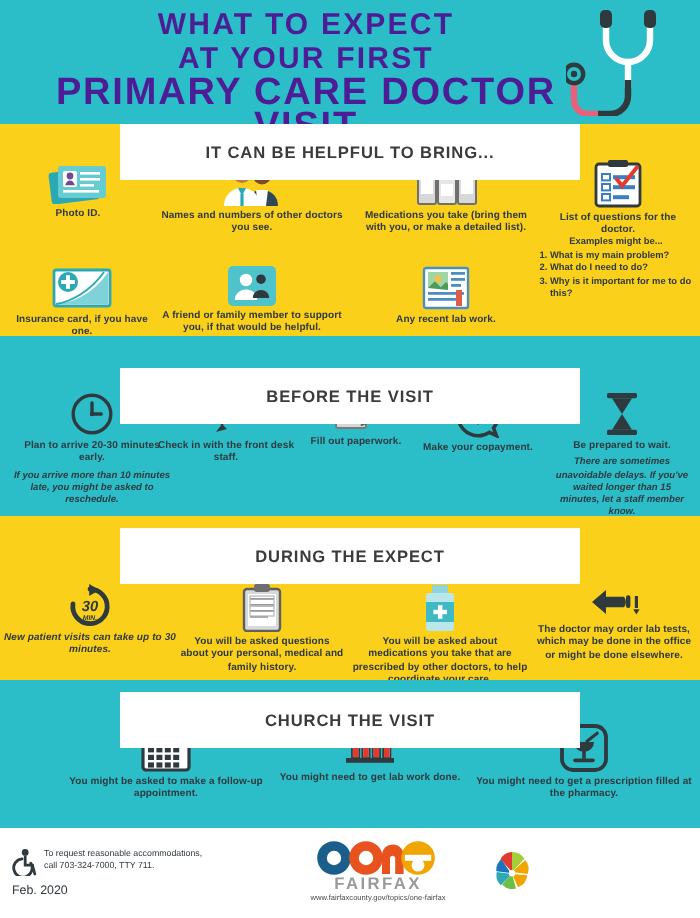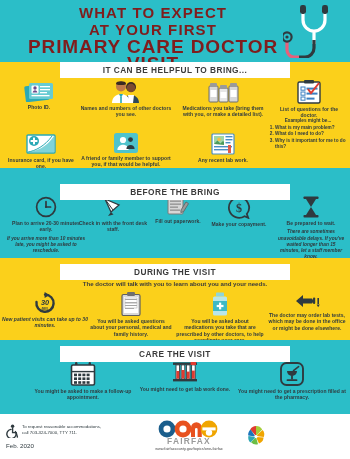--- a/index.html
+++ b/index.html
@@ -20,36 +20,36 @@
   #sec-bring{top:62px;height:106px;}
   #sec-before{top:168px;height:90px;}
   #sec-during{top:258px;height:82px;}
   #sec-after{top:340px;height:74px;}
   #footer{top:414px;height:45px;background:#ffffff;}
 
   
   .hero-title{
     position:absolute;left:8px;top:4px;width:290px;
     text-align:center;
-    color:#7f1d1d;
+    color:#4c1d95;
     font-weight:bold;
     letter-spacing:1.1px;
     line-height:17px;
     font-size:15px;
     text-transform:uppercase;
   }
   .hero-title .l1{display:block;}
   .hero-title .l2{display:block;}
   .hero-title .l3{display:block;font-size:19px;letter-spacing:0.9px;}
 
   .stetho{position:absolute;right:5px;top:2px;width:62px;height:56px;}
 
   
   .ribbon{
-    position:absolute;left:60px;width:230px;height:16px;
+    position:absolute;left:60px;width:230px;height:28px;
     background:#ffffff;
     display:flex;align-items:center;justify-content:center;
     color:#3B3B3B;font-weight:bold;font-size:8.3px;letter-spacing:0.45px;
     z-index:6;
   }
   #ribbon-bring{top:62px;}
   #ribbon-before{top:184px;}
   #ribbon-during{top:264px;}
   #ribbon-after{top:346px;}
 
@@ -253,21 +253,21 @@
       <rect x="15.5" y="6" width="7" height="1.4" fill="#4a8fc4"></rect>
       <rect x="15.5" y="9" width="5" height="1.4" fill="#4a8fc4"></rect>
       <rect x="4" y="13" width="18" height="1.4" fill="#4a8fc4"></rect>
       <rect x="4" y="16" width="14" height="1.4" fill="#4a8fc4"></rect>
       <rect x="18" y="12" width="3" height="8" fill="#e05b4a"></rect>
     </svg>
     <div class="cap">Any recent lab work.</div>
   </div>
 
   <div class="band band-teal" id="sec-before"></div>
-  <div class="ribbon" id="ribbon-before">BEFORE THE BRING</div>
+  <div class="ribbon" id="ribbon-before">BEFORE THE VISIT</div>
 
   <div class="col" id="f1">
     <svg class="icon" width="22" height="22" viewBox="0 0 22 22">
       <circle cx="11" cy="11" r="9.4" fill="none" stroke="#2F3A3F" stroke-width="1.7"></circle>
       <path d="M11 5.5 V11 H15.6" fill="none" stroke="#2F3A3F" stroke-width="1.7" stroke-linecap="round"></path>
       <circle cx="11" cy="11" r="1.1" fill="#2F3A3F"></circle>
     </svg>
     <div class="cap">Plan to arrive 20-30 minutes early.</div>
     <div class="note">If you arrive more than 10 minutes late, you might be asked to reschedule.</div>
   </div>
@@ -306,21 +306,21 @@
       <rect x="1.5" y="0.5" width="15" height="2.6" rx="0.8" fill="#2F3A3F"></rect>
       <rect x="1.5" y="18.9" width="15" height="2.6" rx="0.8" fill="#2F3A3F"></rect>
       <path d="M4 3.1 h10 l-5 7.9 z" fill="#2F3A3F"></path>
       <path d="M4 18.9 h10 l-5 -7.9 z" fill="#2F3A3F"></path>
     </svg>
     <div class="cap">Be prepared to wait.</div>
     <div class="note">There are sometimes unavoidable delays. If you've waited longer than 15 minutes, let a staff member know.</div>
   </div>
 
   <div class="band band-yellow" id="sec-during"></div>
-  <div class="ribbon" id="ribbon-during">DURING THE VISIT</div>
+  <div class="ribbon" id="ribbon-during">DURING THE EXPECT</div>
   <div class="subline" id="during-sub">The doctor will talk with you to learn about you and your needs.</div>
 
   <div class="col" id="d1">
     <svg class="icon" width="24" height="22" viewBox="0 0 24 22">
       <path d="M12 2.6 a8.6 8.6 0 1 1 -8.5 7.3" fill="none" stroke="#2F3A3F" stroke-width="2.4" stroke-linecap="round"></path>
       <path d="M11.6 0 L16.6 3 L11.6 6 Z" fill="#2F3A3F"></path>
       <text x="12" y="13.4" font-family="Liberation Sans, sans-serif" font-size="7.4" font-weight="bold" fill="#2F3A3F" text-anchor="middle">30</text>
       <text x="12" y="18" font-family="Liberation Sans, sans-serif" font-size="3.4" font-weight="bold" fill="#2F3A3F" text-anchor="middle">MIN.</text>
     </svg>
     <div class="cap">New patient visits can take up to 30 minutes.</div>
@@ -356,21 +356,21 @@
     <svg class="icon" width="26" height="18" viewBox="0 0 26 18">
       <path d="M2 9 L9 3 V6.4 h9 a4 4 0 0 1 0 5.2 h-9 V15 Z" fill="#2F3A3F"></path>
       <rect x="19" y="5.6" width="2.2" height="6.4" rx="1" fill="#2F3A3F"></rect>
       <path d="M22.6 12.6 l1.6 2.6 l1.6-2.6 z" fill="#2F3A3F"></path>
       <rect x="23.4" y="6" width="1.6" height="6" fill="#2F3A3F"></rect>
     </svg>
     <div class="cap">The doctor may order lab tests, which may be done in the office or might be done elsewhere.</div>
   </div>
 
   <div class="band band-teal" id="sec-after"></div>
-  <div class="ribbon" id="ribbon-after">CARE THE VISIT</div>
+  <div class="ribbon" id="ribbon-after">CHURCH THE VISIT</div>
 
   <div class="col" id="a1">
     <svg class="icon" width="26" height="24" viewBox="0 0 26 24">
       <rect x="5" y="0" width="2.4" height="5" rx="1.2" fill="#2F3A3F"></rect>
       <rect x="18.6" y="0" width="2.4" height="5" rx="1.2" fill="#2F3A3F"></rect>
       <rect x="1.5" y="3" width="23" height="20" rx="1.5" fill="#ffffff" stroke="#2F3A3F" stroke-width="1.6"></rect>
       <line x1="1.5" y1="9.6" x2="24.5" y2="9.6" stroke="#2F3A3F" stroke-width="1.4"></line>
       <g fill="#2F3A3F">
         <rect x="4" y="11.6" width="3" height="2.6"></rect>
           <rect x="8.2" y="11.6" width="3" height="2.6"></rect>

